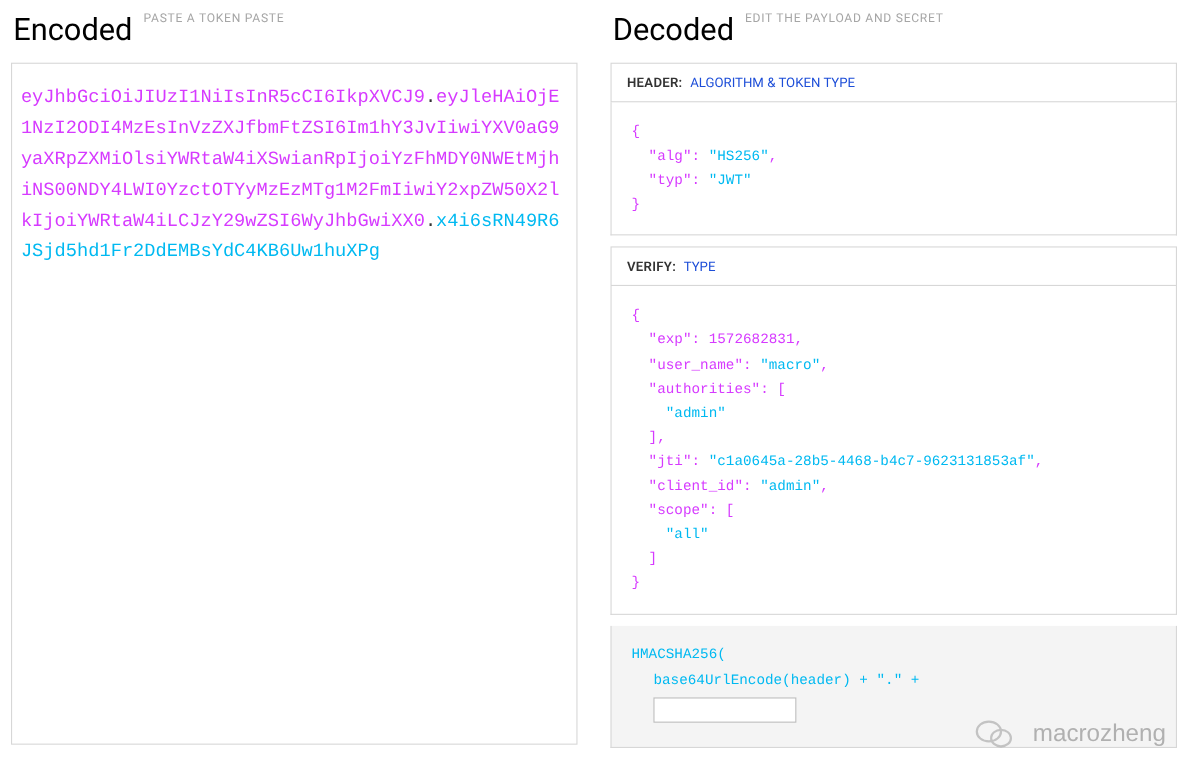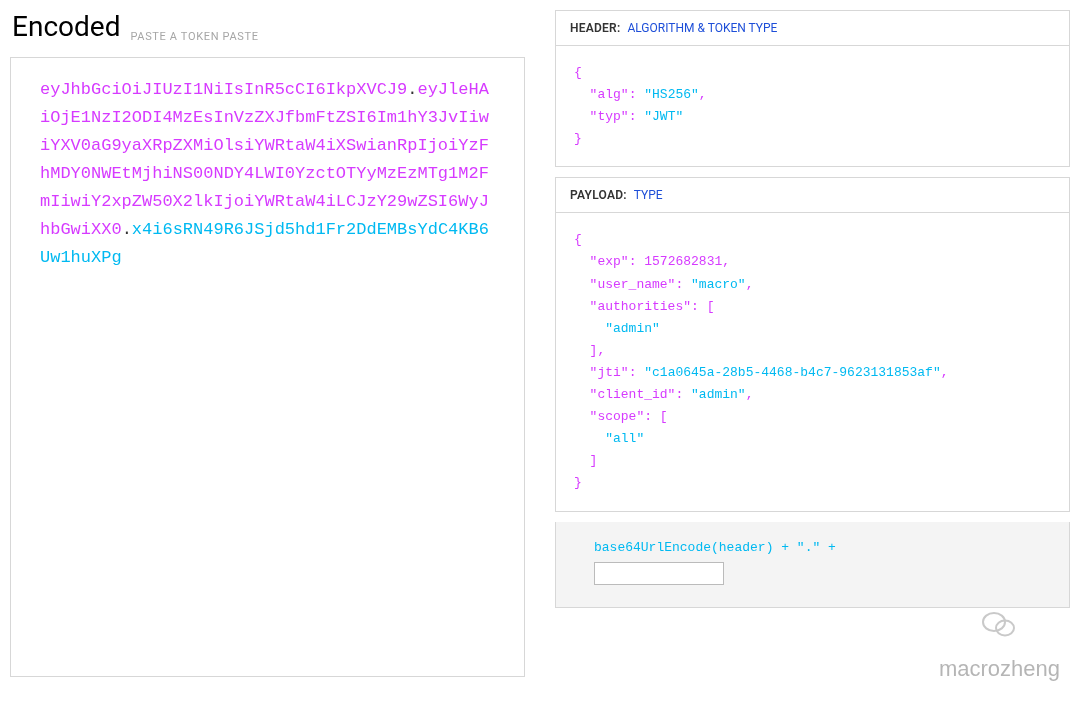--- a/index.html
+++ b/index.html
@@ -14,21 +14,21 @@
     display: flex;
     gap: 30px;
     max-width: 1080px;
   }
   .col {
     flex: 1;
     min-width: 0;
   }
   .heading-row {
     display: flex;
-    align-items: flex-end;
+    align-items: flex-start;
     gap: 10px;
     margin-bottom: 14px;
     padding-left: 2px;
   }
   .heading {
     font-size: 28px;
     font-weight: 400;
     color: #000;
   }
   .subheading {
@@ -37,21 +37,21 @@
     color: #a6a6a6;
   }
 
   .panel {
     border: 1px solid #d7d7d7;
     background: #fff;
   }
 
   
   .token-area {
-    padding: 18px 29px;
+    padding: 18px 8px;
     font-family: "SFMono-Regular", Menlo, Consolas, "Liberation Mono", monospace;
     font-size: 17px;
     line-height: 1.65;
     word-break: break-all;
     min-height: 620px;
   }
   .seg-header { color: #d63aff; }   
   .seg-dot    { color: #333; }
   .seg-payload{ color: #d63aff; }
   .seg-sig    { color: #00b9f1; }   
@@ -115,73 +115,77 @@
     position: fixed;
     right: 20px;
     bottom: 28px;
     display: flex;
     align-items: center;
     gap: 17px;
     color: rgba(120,120,120,0.55);
     font-family: "Segoe UI", Tahoma, sans-serif;
     font-size: 22px;
     pointer-events: none;
-    flex-direction: column;
   }
   .wm-icon {
     width: 36px; height: 30px; position: relative;
   }
   .wm-icon svg { opacity: 0.45; }
 </style>
 </head>
 <body>
 
 <div class="container">
 
   <div class="col">
     <div class="heading-row">
       <span class="heading">Encoded</span>
       <span class="subheading">PASTE A TOKEN PASTE</span>
     </div>
     <div class="panel token-area"><span class="seg-header">eyJhbGciOiJIUzI1NiIsInR5cCI6IkpXVCJ9</span><span class="seg-dot">.</span><span class="seg-payload">eyJleHAiOjE1NzI2ODI4MzEsInVzZXJfbmFtZSI6Im1hY3JvIiwiYXV0aG9yaXRpZXMiOlsiYWRtaW4iXSwianRpIjoiYzFhMDY0NWEtMjhiNS00NDY4LWI0YzctOTYyMzEzMTg1M2FmIiwiY2xpZW50X2lkIjoiYWRtaW4iLCJzY29wZSI6WyJhbGwiXX0</span><span class="seg-dot">.</span><span class="seg-sig">x4i6sRN49R6JSjd5hd1Fr2DdEMBsYdC4KB6Uw1huXPg</span></div>
   </div>
 
   <div class="col">
+    <div class="heading-row">
+      <span class="heading">Decoded</span>
+      <span class="subheading">EDIT THE PAYLOAD AND SECRET</span>
+    </div>
 
     <div class="section-bar">
       <span class="lbl">HEADER:</span>
       <span class="sub">ALGORITHM &amp; TOKEN TYPE</span>
     </div>
     <div class="code-block" id="header-code"><span class="tok-punc">{</span>
   <span class="tok-key">"alg"</span><span class="tok-punc">:</span> <span class="tok-str">"HS256"</span><span class="tok-punc">,</span>
   <span class="tok-key">"typ"</span><span class="tok-punc">:</span> <span class="tok-str">"JWT"</span>
 <span class="tok-punc">}</span></div>
 
     <div class="gap"></div>
 
     <div class="section-bar">
-      <span class="lbl">PAYLOAD:</span>
+      <span class="lbl">VERIFY:</span>
       <span class="sub">TYPE</span>
     </div>
     <div class="code-block" id="payload-code"><span class="tok-punc">{</span>
   <span class="tok-key">"exp"</span><span class="tok-punc">:</span> <span class="tok-num">1572682831</span><span class="tok-punc">,</span>
   <span class="tok-key">"user_name"</span><span class="tok-punc">:</span> <span class="tok-str">"macro"</span><span class="tok-punc">,</span>
   <span class="tok-key">"authorities"</span><span class="tok-punc">:</span> <span class="tok-punc">[</span>
     <span class="tok-str">"admin"</span>
   <span class="tok-punc">]</span><span class="tok-punc">,</span>
   <span class="tok-key">"jti"</span><span class="tok-punc">:</span> <span class="tok-str">"c1a0645a-28b5-4468-b4c7-9623131853af"</span><span class="tok-punc">,</span>
   <span class="tok-key">"client_id"</span><span class="tok-punc">:</span> <span class="tok-str">"admin"</span><span class="tok-punc">,</span>
   <span class="tok-key">"scope"</span><span class="tok-punc">:</span> <span class="tok-punc">[</span>
     <span class="tok-str">"all"</span>
   <span class="tok-punc">]</span>
 <span class="tok-punc">}</span></div>
 
     <div class="gap"></div>
 
     <div class="verify-block">
+      <span class="row">HMACSHA256(</span>
       <span class="row indent1">base64UrlEncode(header) + "." +</span>
       <input class="secret-input" type="text" value="" style="">
       
     </div>
   </div>
 </div>
 
 <div class="watermark">
   <span class="wm-icon">
     <svg width="36" height="30" viewBox="0 0 36 30">

